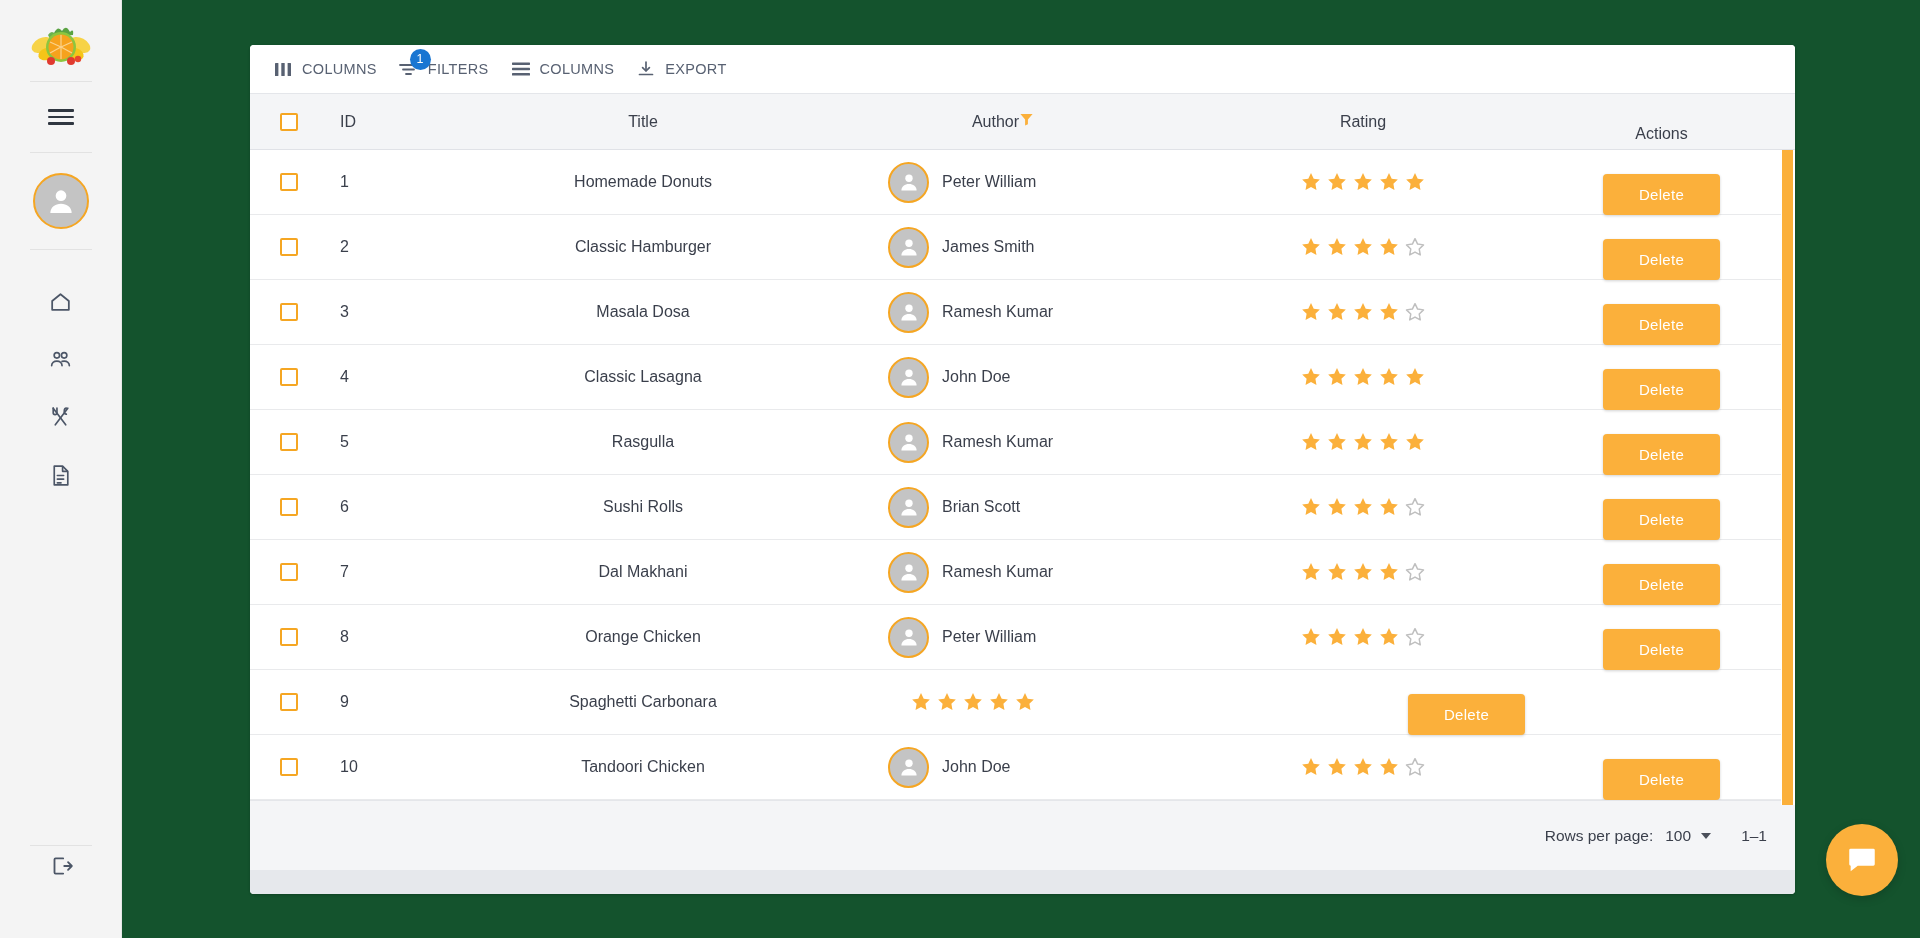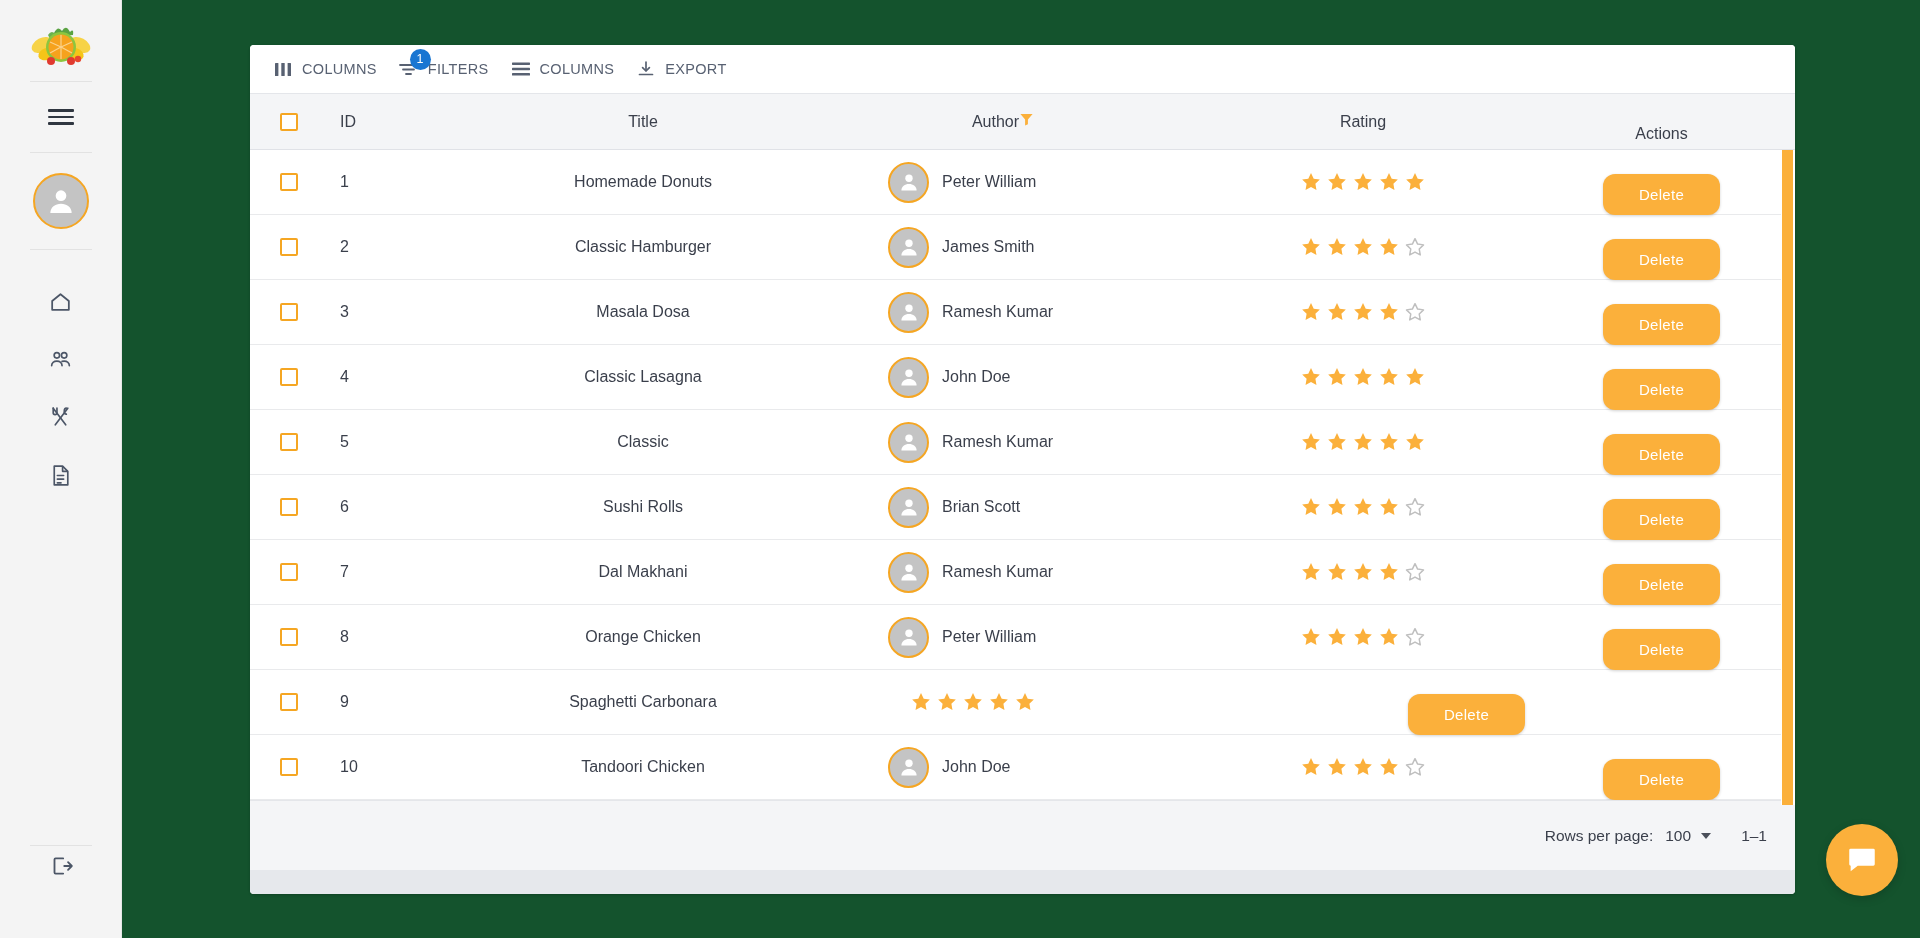--- a/index.html
+++ b/index.html
@@ -124,21 +124,21 @@
     display:flex; align-items:center; justify-content:center;
     flex: 0 0 41px;
   }
 
   .stars { display:flex; gap: 4px; }
   .star { width: 22px; height: 22px; display:block; }
 
   .del-btn {
     width: 117px; height: 41px;
     background: #fbb03b; color: #ffffff;
-    border: none; border-radius: 12px;
+    border: none; border-radius: 4px;
     font-size: 15px; letter-spacing: .3px;
     font-family: "Liberation Sans", sans-serif;
     box-shadow: 0 1px 3px rgba(0,0,0,0.18);
   }
 
   
   .vscroll {
     position: absolute; right: 0; top: 57px;
     width: 14px; height: 655px;
     background: #ffffff; z-index: 5;
@@ -513,21 +513,21 @@
               </div>
               <div class="c-act">
                 <button class="del-btn">Delete</button>
               </div>
             </div>
             <div class="row">
               <div class="c-chk">
                 <span class="chk"></span>
               </div>
               <div class="c-id">5</div>
-              <div class="c-title">Classic</div>
+              <div class="c-title">Rasgulla</div>
               <div class="c-auth">
                 <span class="auth-cell">
                   <span class="avatar-sm">
                     <svg width="24" height="24" viewBox="0 0 24 24" fill="#ffffff">
                       <circle cx="12" cy="8.3" r="3.7"></circle>
                       <path d="M4.4 20.5c0-4.2 3.4-6.6 7.6-6.6s7.6 2.4 7.6 6.6z"></path>
                     </svg>
                   </span>
                   <span>Ramesh Kumar</span>
                 </span>

